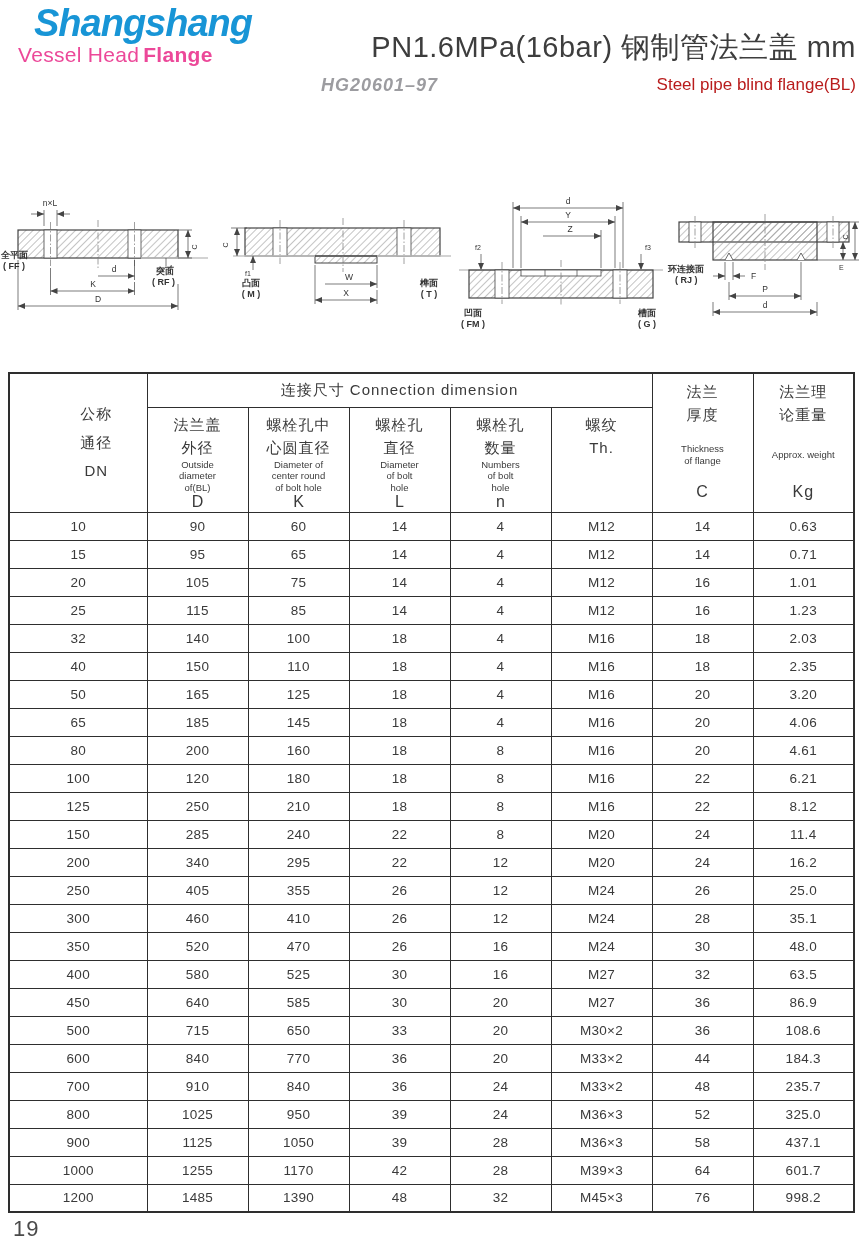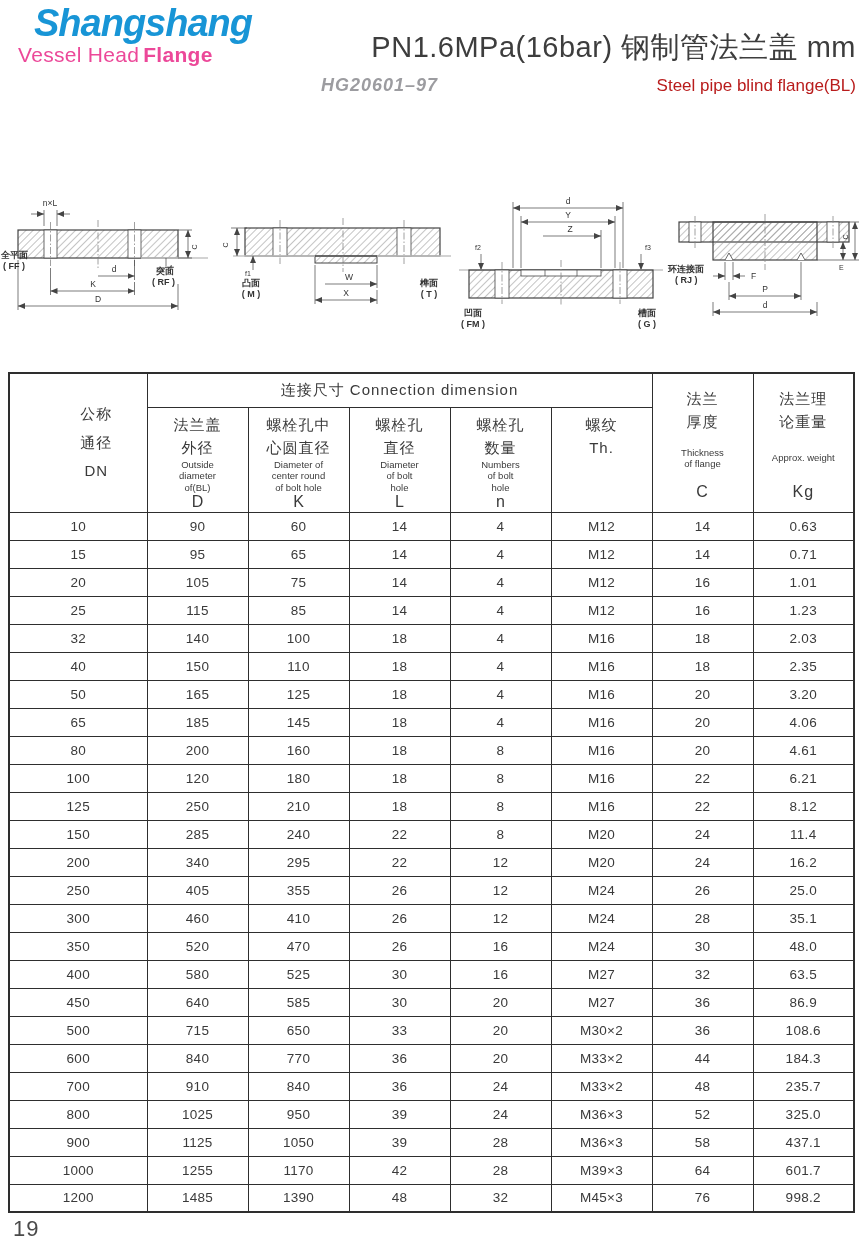--- a/index.html
+++ b/index.html
@@ -9,21 +9,21 @@
     font-family:"Liberation Sans","DejaVu Sans",sans-serif;
     color:#3a3a3a; overflow:hidden;
   }
   
   .logo { position:absolute; left:18px; top:4px; line-height:1; }
   .logo-main { font-size:38px; font-weight:bold; font-style:italic; color:#1895d6; letter-spacing:-1px;margin-left:16px; }
   .logo-sub { font-size:21px; color:#ec4899; margin-top:2px; letter-spacing:.3px; }
   .logo-sub .bold { font-weight:bold; margin-left:4px; }
   .title-block { position:absolute; right:5px; top:28px; width:535px; }
   .main-title { font-size:29px; color:#3d3d3d; text-align:right; white-space:nowrap; font-weight:normal; letter-spacing:.5px; }
-  .subtitle-row { display:flex; justify-content:space-between; align-items:flex-end; margin-top:7px; }
+  .subtitle-row { display:flex; justify-content:space-between; align-items:flex-start; margin-top:7px; }
   .std-code { font-size:18px; font-weight:bold; font-style:italic; color:#9c9ca0; letter-spacing:1px; }
   .en-subtitle { font-size:17px; color:#b91c1c; }
   
   .drawings { position:absolute; left:0; top:192px; width:861px; height:145px; display:flex; }
   .drawings svg { display:block; }
   .drawings text { font-family:"Liberation Sans","DejaVu Sans",sans-serif; fill:#333; }
   .dwg-face { font-size:9px; font-weight:bold; }
   .dwg-dim { font-size:8.5px; }
   .dwg-dim-sm { font-size:7px; }
   
@@ -32,21 +32,21 @@
     border-collapse:collapse; table-layout:fixed;
     border:2px solid #2e2e2e;
   }
   .spec-table th, .spec-table td {
     border:1px solid #2e2e2e; text-align:center; vertical-align:middle;
     font-weight:normal; color:#3a3a3a; overflow:hidden;
   }
   .spec-table td { font-size:13.5px; height:28px; letter-spacing:.3px; }
   tr.group-row th { height:34px; font-size:15px; letter-spacing:1px; }
   .hcell { display:flex; flex-direction:column; justify-content:space-between; align-items:center; height:104px; padding:5px 2px 6px 2px; }
-  .hcell-tall { height:136px; padding:12px 2px 10px 2px; }
+  .hcell-tall { height:136px; padding:5px 2px 10px 2px; }
   .hcell-center { justify-content:flex-start; }
   .zh { font-size:15px; line-height:1.55; white-space:pre-line; letter-spacing:1px; }
   .zh-loose { line-height:1.9;margin-left:36px; }
   .en { font-size:9.5px; line-height:1.2; white-space:pre-line; letter-spacing:0; }
   .sym { font-size:16px; }
   
   .page-number { position:absolute; left:13px; top:1216px; font-size:22px; color:#4a4a4a; letter-spacing:1px; }
 </style>
 </head>
 <body>

